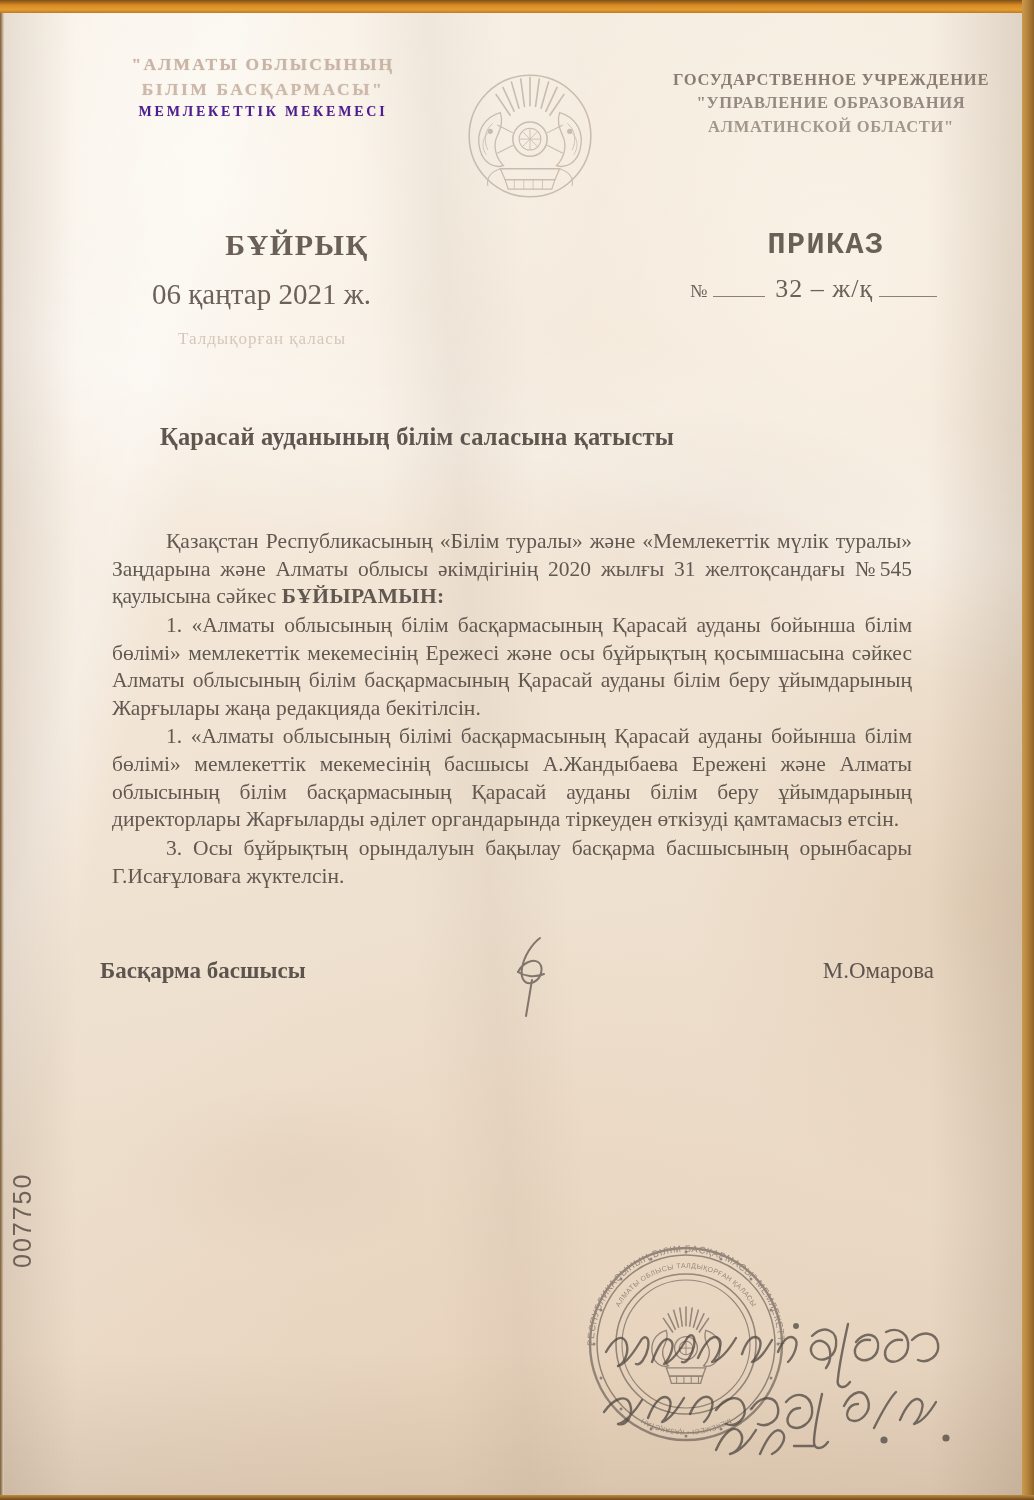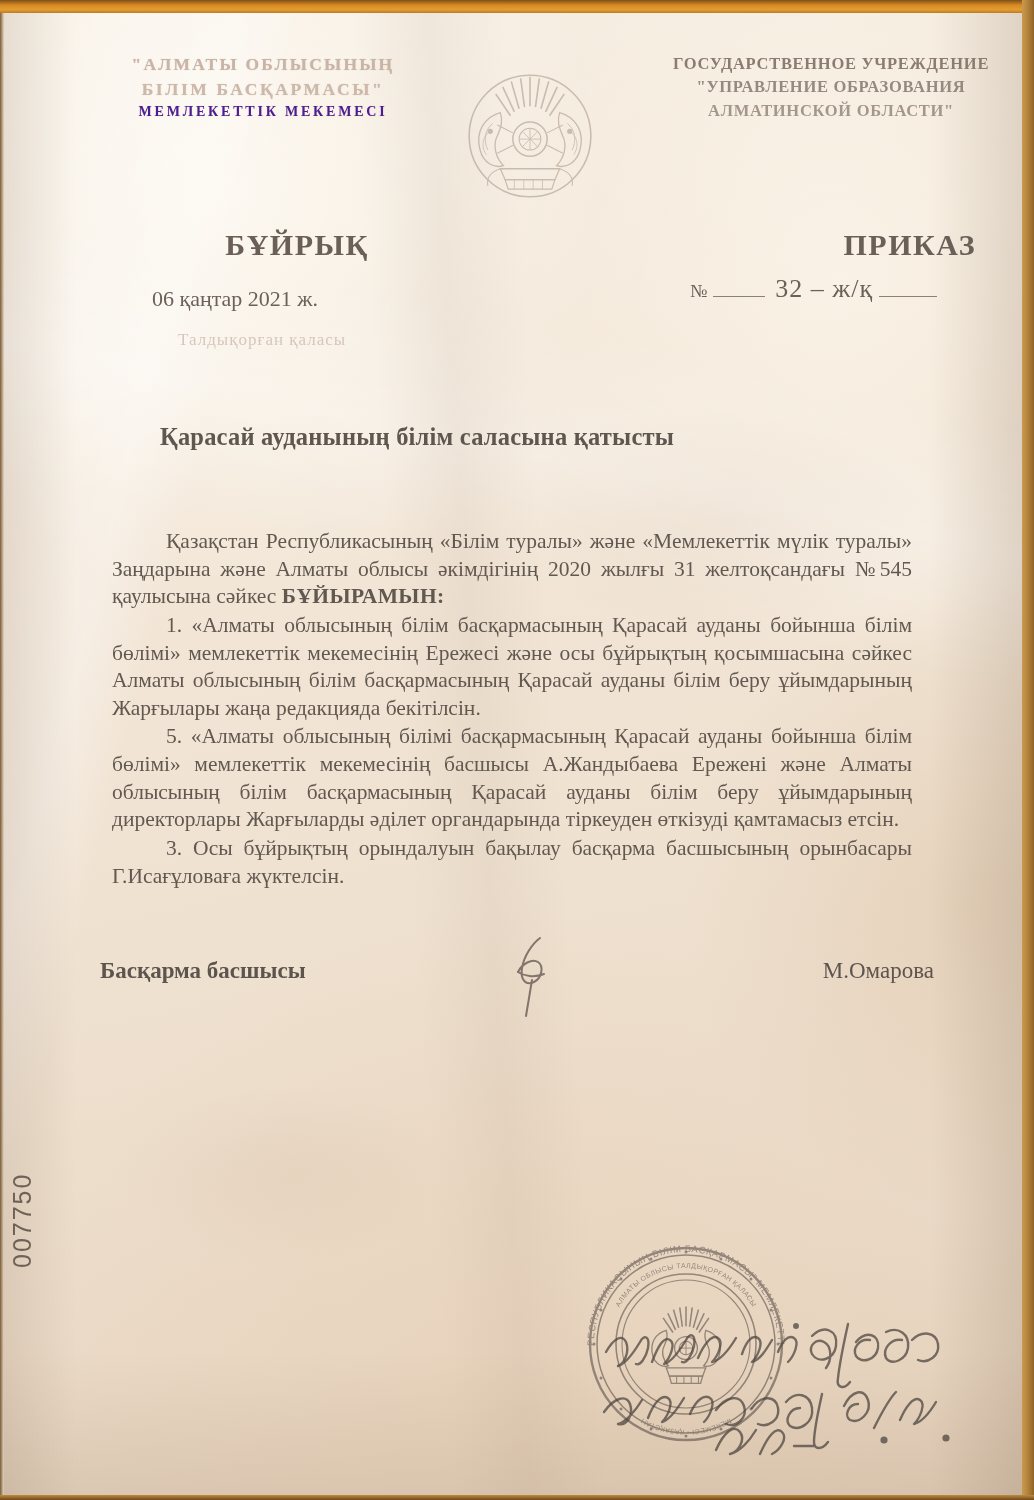--- a/index.html
+++ b/index.html
@@ -85,21 +85,21 @@
     z-index: 5;
   }
 
   
   .letterhead {
     position: absolute; top: 52px; left: 0; width: 1034px;
     display: flex; align-items: flex-start; justify-content: space-between;
   }
   .lh-block { width: 370px; text-align: center; line-height: 1.42; }
   .lh-left  { margin-left: 78px; }
-  .lh-right { margin-right: 18px; }
+  .lh-right { margin-right: 18px; margin-top: 16px; }
   .lh-left .lh-line {
     font-family: "Liberation Serif", serif;
     font-weight: bold; font-size: 17.5px; letter-spacing: 2.2px;
     color: #c9b5a6; text-shadow: 0 0 1px rgba(190,170,155,0.6);
   }
   .lh-left .lh-line.l2 { color: #cdb9aa; letter-spacing: 2.6px; }
   .lh-left .lh-line.l3 { color: #4c1d95; letter-spacing: 2.8px; font-size: 14px; }
   .lh-right .lh-line {
     font-family: "Liberation Serif", serif;
     font-weight: bold; font-size: 16.5px; letter-spacing: 0.7px;
@@ -121,24 +121,24 @@
     position: absolute; top: 228px; left: 0; width: 1034px;
     display: flex; justify-content: space-between;
   }
   .order-left { margin-left: 150px; width: 330px; }
   .order-right { margin-right: 28px; width: 330px; }
   .order-word {
     font-weight: bold; font-size: 30px; letter-spacing: 1.5px;
     color: #6a6058; text-align: center;
   }
   .order-left .order-word { text-align: center; padding-right: 36px; }
-  .order-right .order-word { text-align: right; padding-right: 30px; }
+  .order-right .order-word { text-align: center; padding-right: 30px; font-family: Liberation Mono, monospace; }
 
   .date-line {
-    margin-top: 24px; font-size: 22px; color: #6b6159;
+    margin-top: 16px; font-size: 29px; color: #6b6159;
     padding-left: 2px;
   }
   .num-line {
     margin-top: 12px; font-size: 25px; color: #6b6159;
     display: flex; align-items: baseline; gap: 6px;
     padding-left: 14px;
   }
   .num-label { font-size: 18px; }
   .num-rule {
     display: inline-block; width: 52px; border-bottom: 1.4px solid #8d8076;
@@ -330,21 +330,21 @@
       </div>
     </div>
 
     <div class="doc-title">
       <div class="t-line">Қарасай ауданының білім саласына қатысты</div>
     </div>
 
     <div class="body-text">
       <p class="para"><span>Қазақстан Республикасының «Білім туралы» және «Мемлекеттік мүлік туралы» Заңдарына және Алматы облысы әкімдігінің 2020 жылғы 31 желтоқсандағы №545 қаулысына сәйкес </span><b>БҰЙЫРАМЫН:</b></p>
       <p class="para">1. «Алматы облысының білім басқармасының Қарасай ауданы бойынша білім бөлімі» мемлекеттік мекемесінің Ережесі және осы бұйрықтың қосымшасына сәйкес Алматы облысының білім басқармасының Қарасай ауданы білім беру ұйымдарының Жарғылары жаңа редакцияда бекітілсін.</p>
-      <p class="para">5. «Алматы облысының білімі басқармасының Қарасай ауданы бойынша білім бөлімі» мемлекеттік мекемесінің басшысы А.Жандыбаева Ережені және Алматы облысының білім басқармасының Қарасай ауданы білім беру ұйымдарының директорлары Жарғыларды әділет органдарында тіркеуден өткізуді қамтамасыз етсін.</p>
+      <p class="para">1. «Алматы облысының білімі басқармасының Қарасай ауданы бойынша білім бөлімі» мемлекеттік мекемесінің басшысы А.Жандыбаева Ережені және Алматы облысының білім басқармасының Қарасай ауданы білім беру ұйымдарының директорлары Жарғыларды әділет органдарында тіркеуден өткізуді қамтамасыз етсін.</p>
       <p class="para">3. Осы бұйрықтың орындалуын бақылау басқарма басшысының орынбасары Г.Исағұловаға жүктелсін.</p>
     </div>
 
     <div class="sign-row">
       <div class="sign-title">Басқарма басшысы</div>
       <div class="sign-mark">
         <svg viewBox="0 0 90 88" xmlns="http://www.w3.org/2000/svg">
           <g fill="none" stroke="#5a5049" stroke-width="2" stroke-linecap="round">
             <path d="M52 8 C44 14 36 26 34 38 C32 50 38 56 46 52 C54 48 56 36 50 32 C44 28 34 34 30 42"></path>
             <path d="M30 42 C36 46 46 48 56 44"></path>

